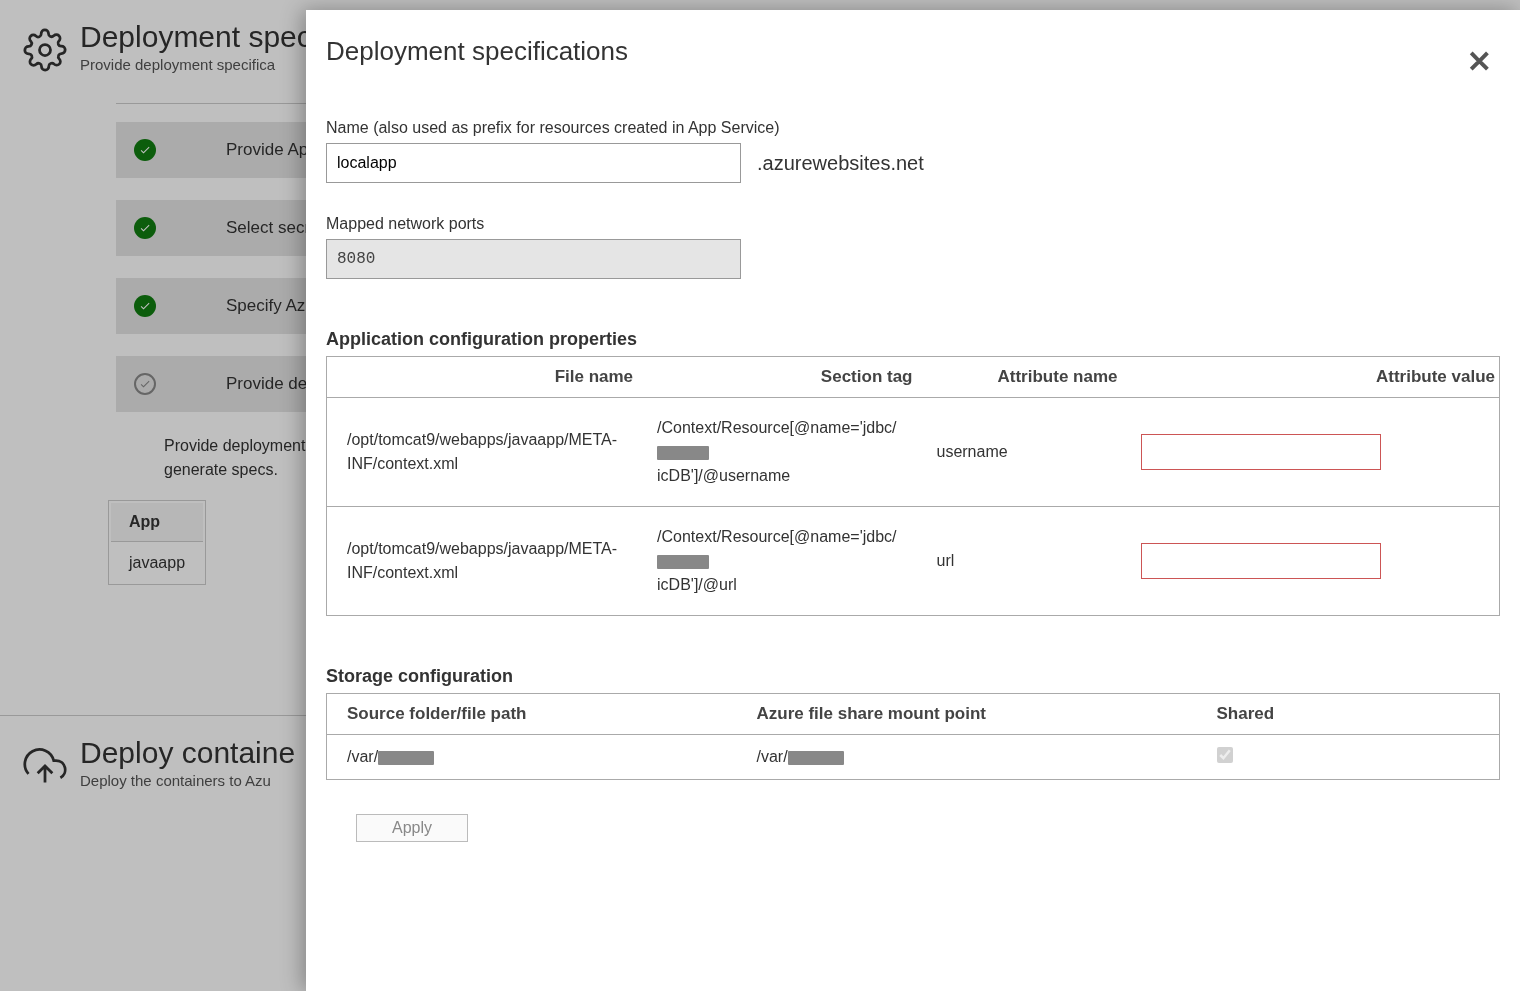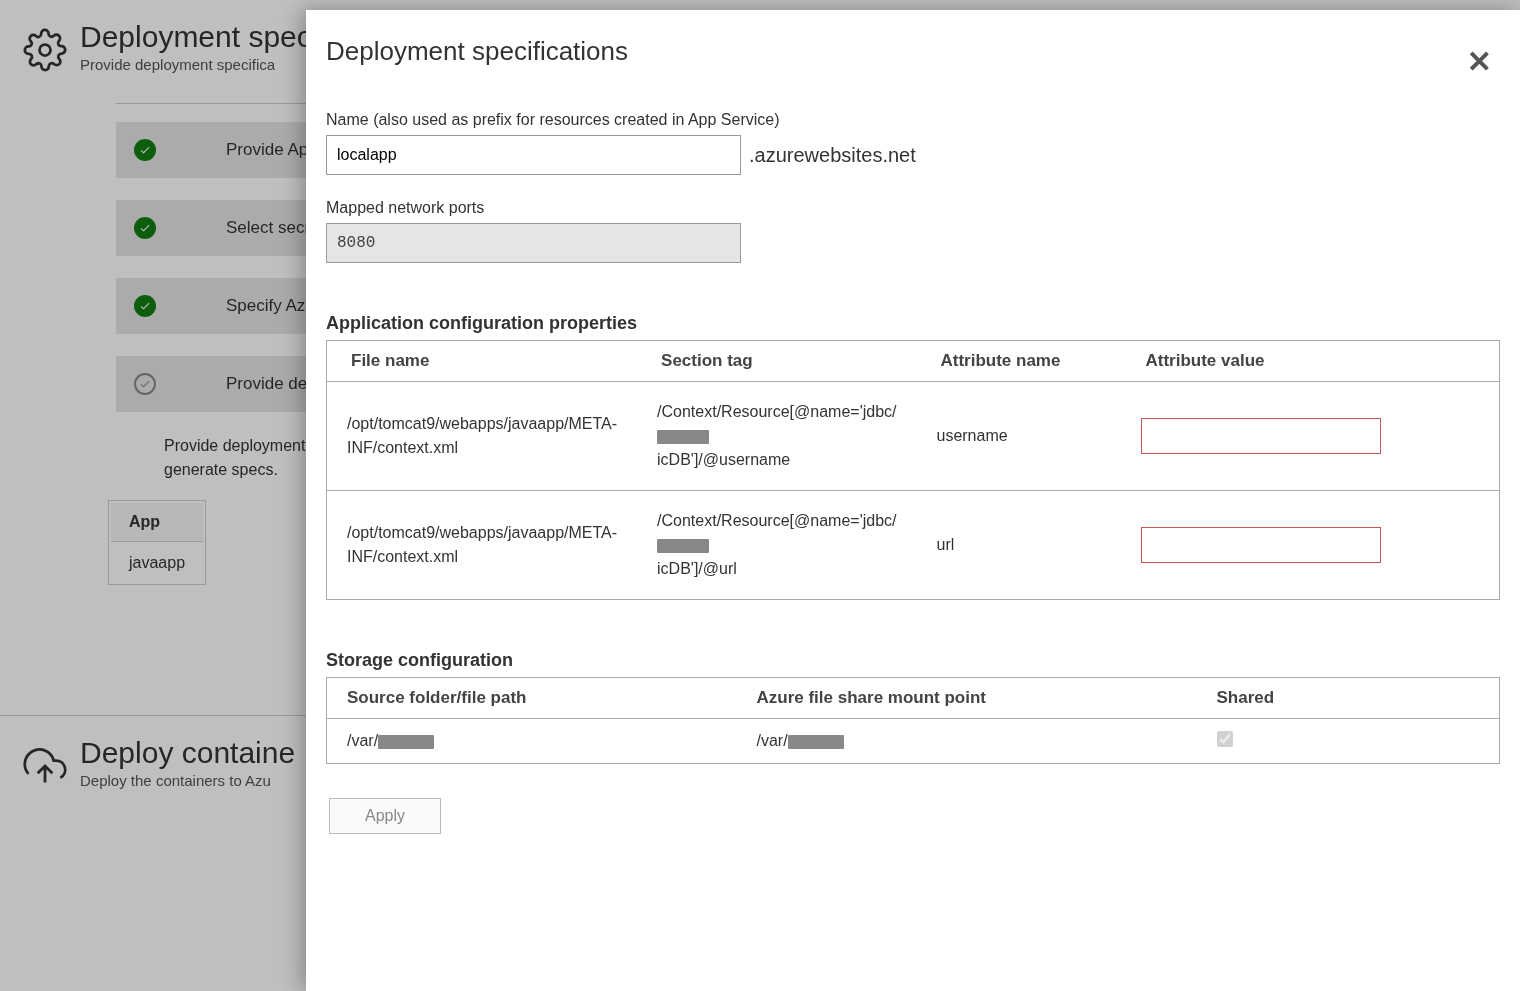--- a/index.html
+++ b/index.html
@@ -122,28 +122,28 @@
   color: #333;
 }
 .close-btn {
   font-size: 30px;
   font-weight: 700;
   color: #555;
   cursor: pointer;
   user-select: none;
   padding: 8px;
 }
-.field-group { margin-top: 24px; }
+.field-group { margin-top: 32px; }
 .field-label {
   font-size: 16px;
   color: #333;
   margin-bottom: 6px;
   display: block;
 }
-.field-row { display: flex; align-items: center; gap: 8px; }
+.field-row { display: flex; align-items: center; gap: 16px; }
 .text-input {
   width: 415px;
   height: 40px;
   padding: 0 10px;
   font-size: 16px;
   border: 1px solid #999;
   background: #fff;
 }
 .text-input.disabled { background: #e5e5e5; color: #444; font-family: Liberation Mono, monospace; }
 .suffix { font-size: 20px; color: #333; }
@@ -152,24 +152,24 @@
   font-weight: 600;
   margin-top: 50px;
   margin-bottom: 6px;
 }
 .cfg-table {
   width: 100%;
   border: 1px solid #aaa;
   border-collapse: collapse;
 }
 .cfg-table th {
-  text-align: left;
+  text-align: right;
   font-size: 17px;
   font-weight: 600;
-  padding: 10px 24px;
+  padding: 10px 4px;
   color: #444;
   border-bottom: 1px solid #aaa;
 }
 .cfg-table td {
   font-size: 16px;
   padding: 18px 20px;
   border-bottom: 1px solid #aaa;
   vertical-align: middle;
   color: #333;
   line-height: 1.5;
@@ -201,23 +201,23 @@
 }
 .storage-table td {
   font-size: 16px;
   padding: 12px 20px;
   color: #333;
 }
 .storage-table .col-src { width: 410px; }
 .storage-table .col-mount { width: 460px; }
 .apply-btn {
   margin-top: 34px;
-  margin-left: 3px;
+  margin-left: 30px;
   width: 112px;
-  height: 36px;
+  height: 28px;
   border: 1px solid #bbb;
   background: #fafafa;
   color: #888;
   font-size: 16px;
   cursor: pointer;
 }
 .redact {
   display: inline-block;
   background: #888;
   height: 14px;

